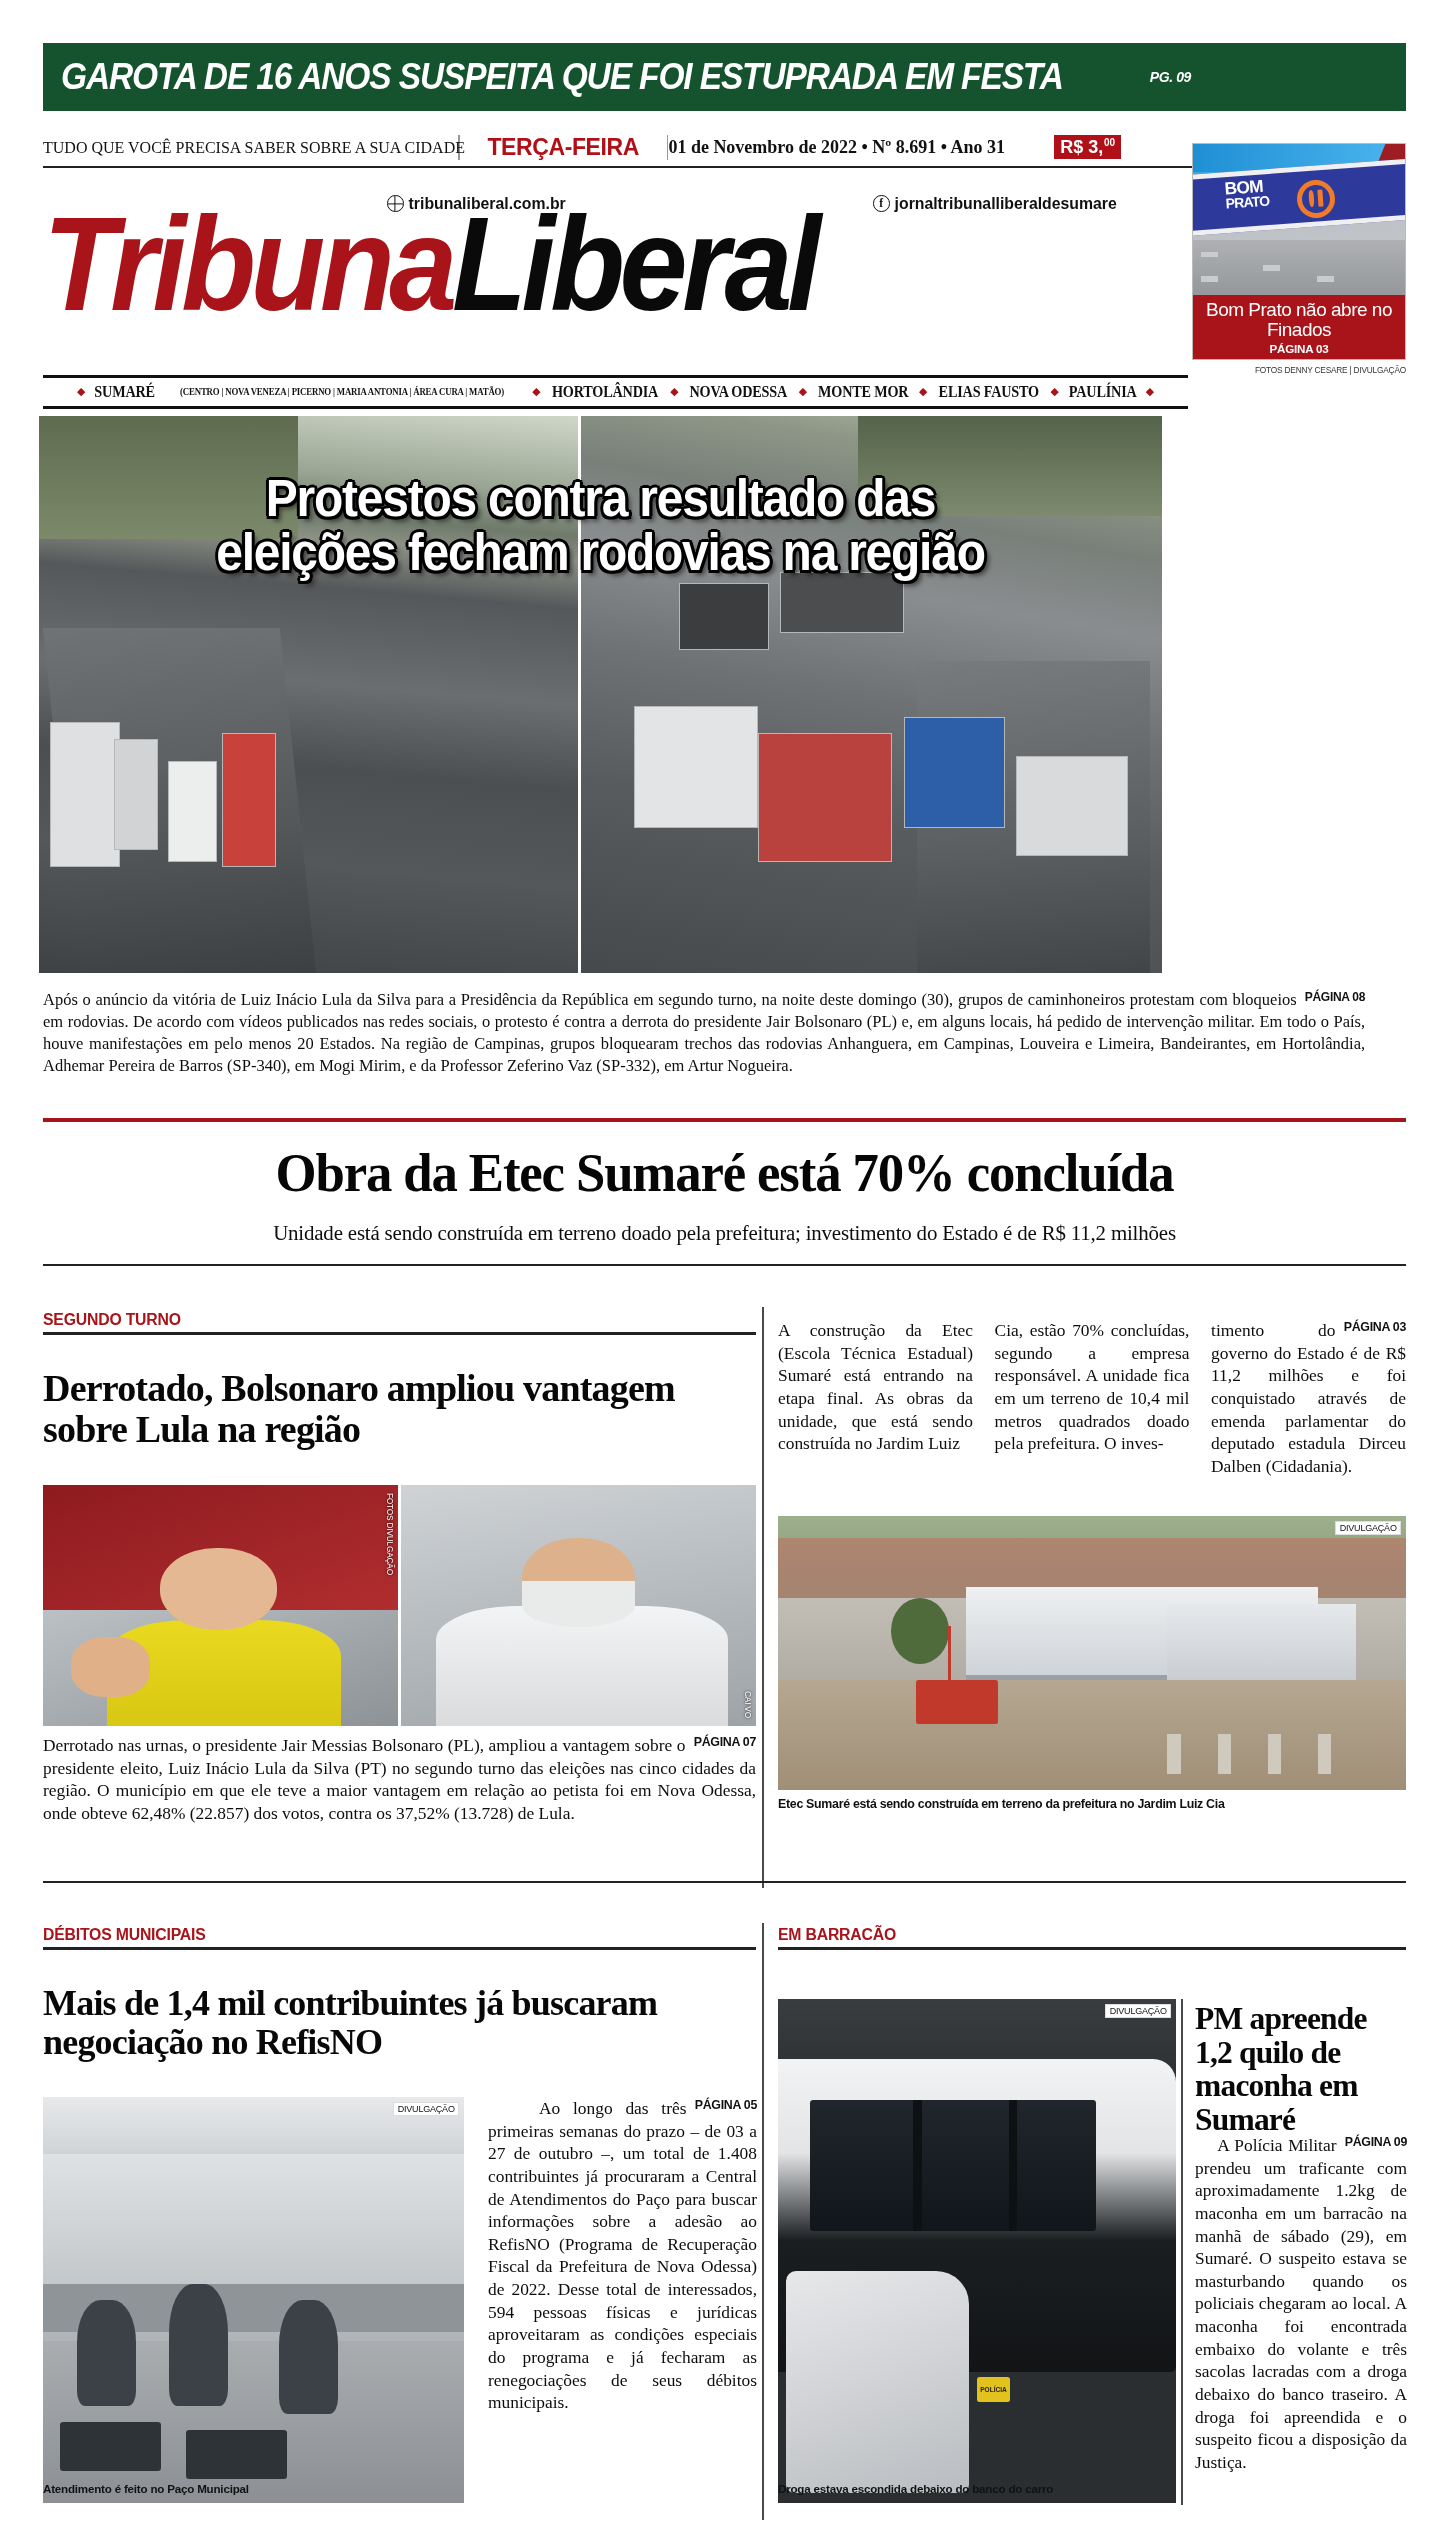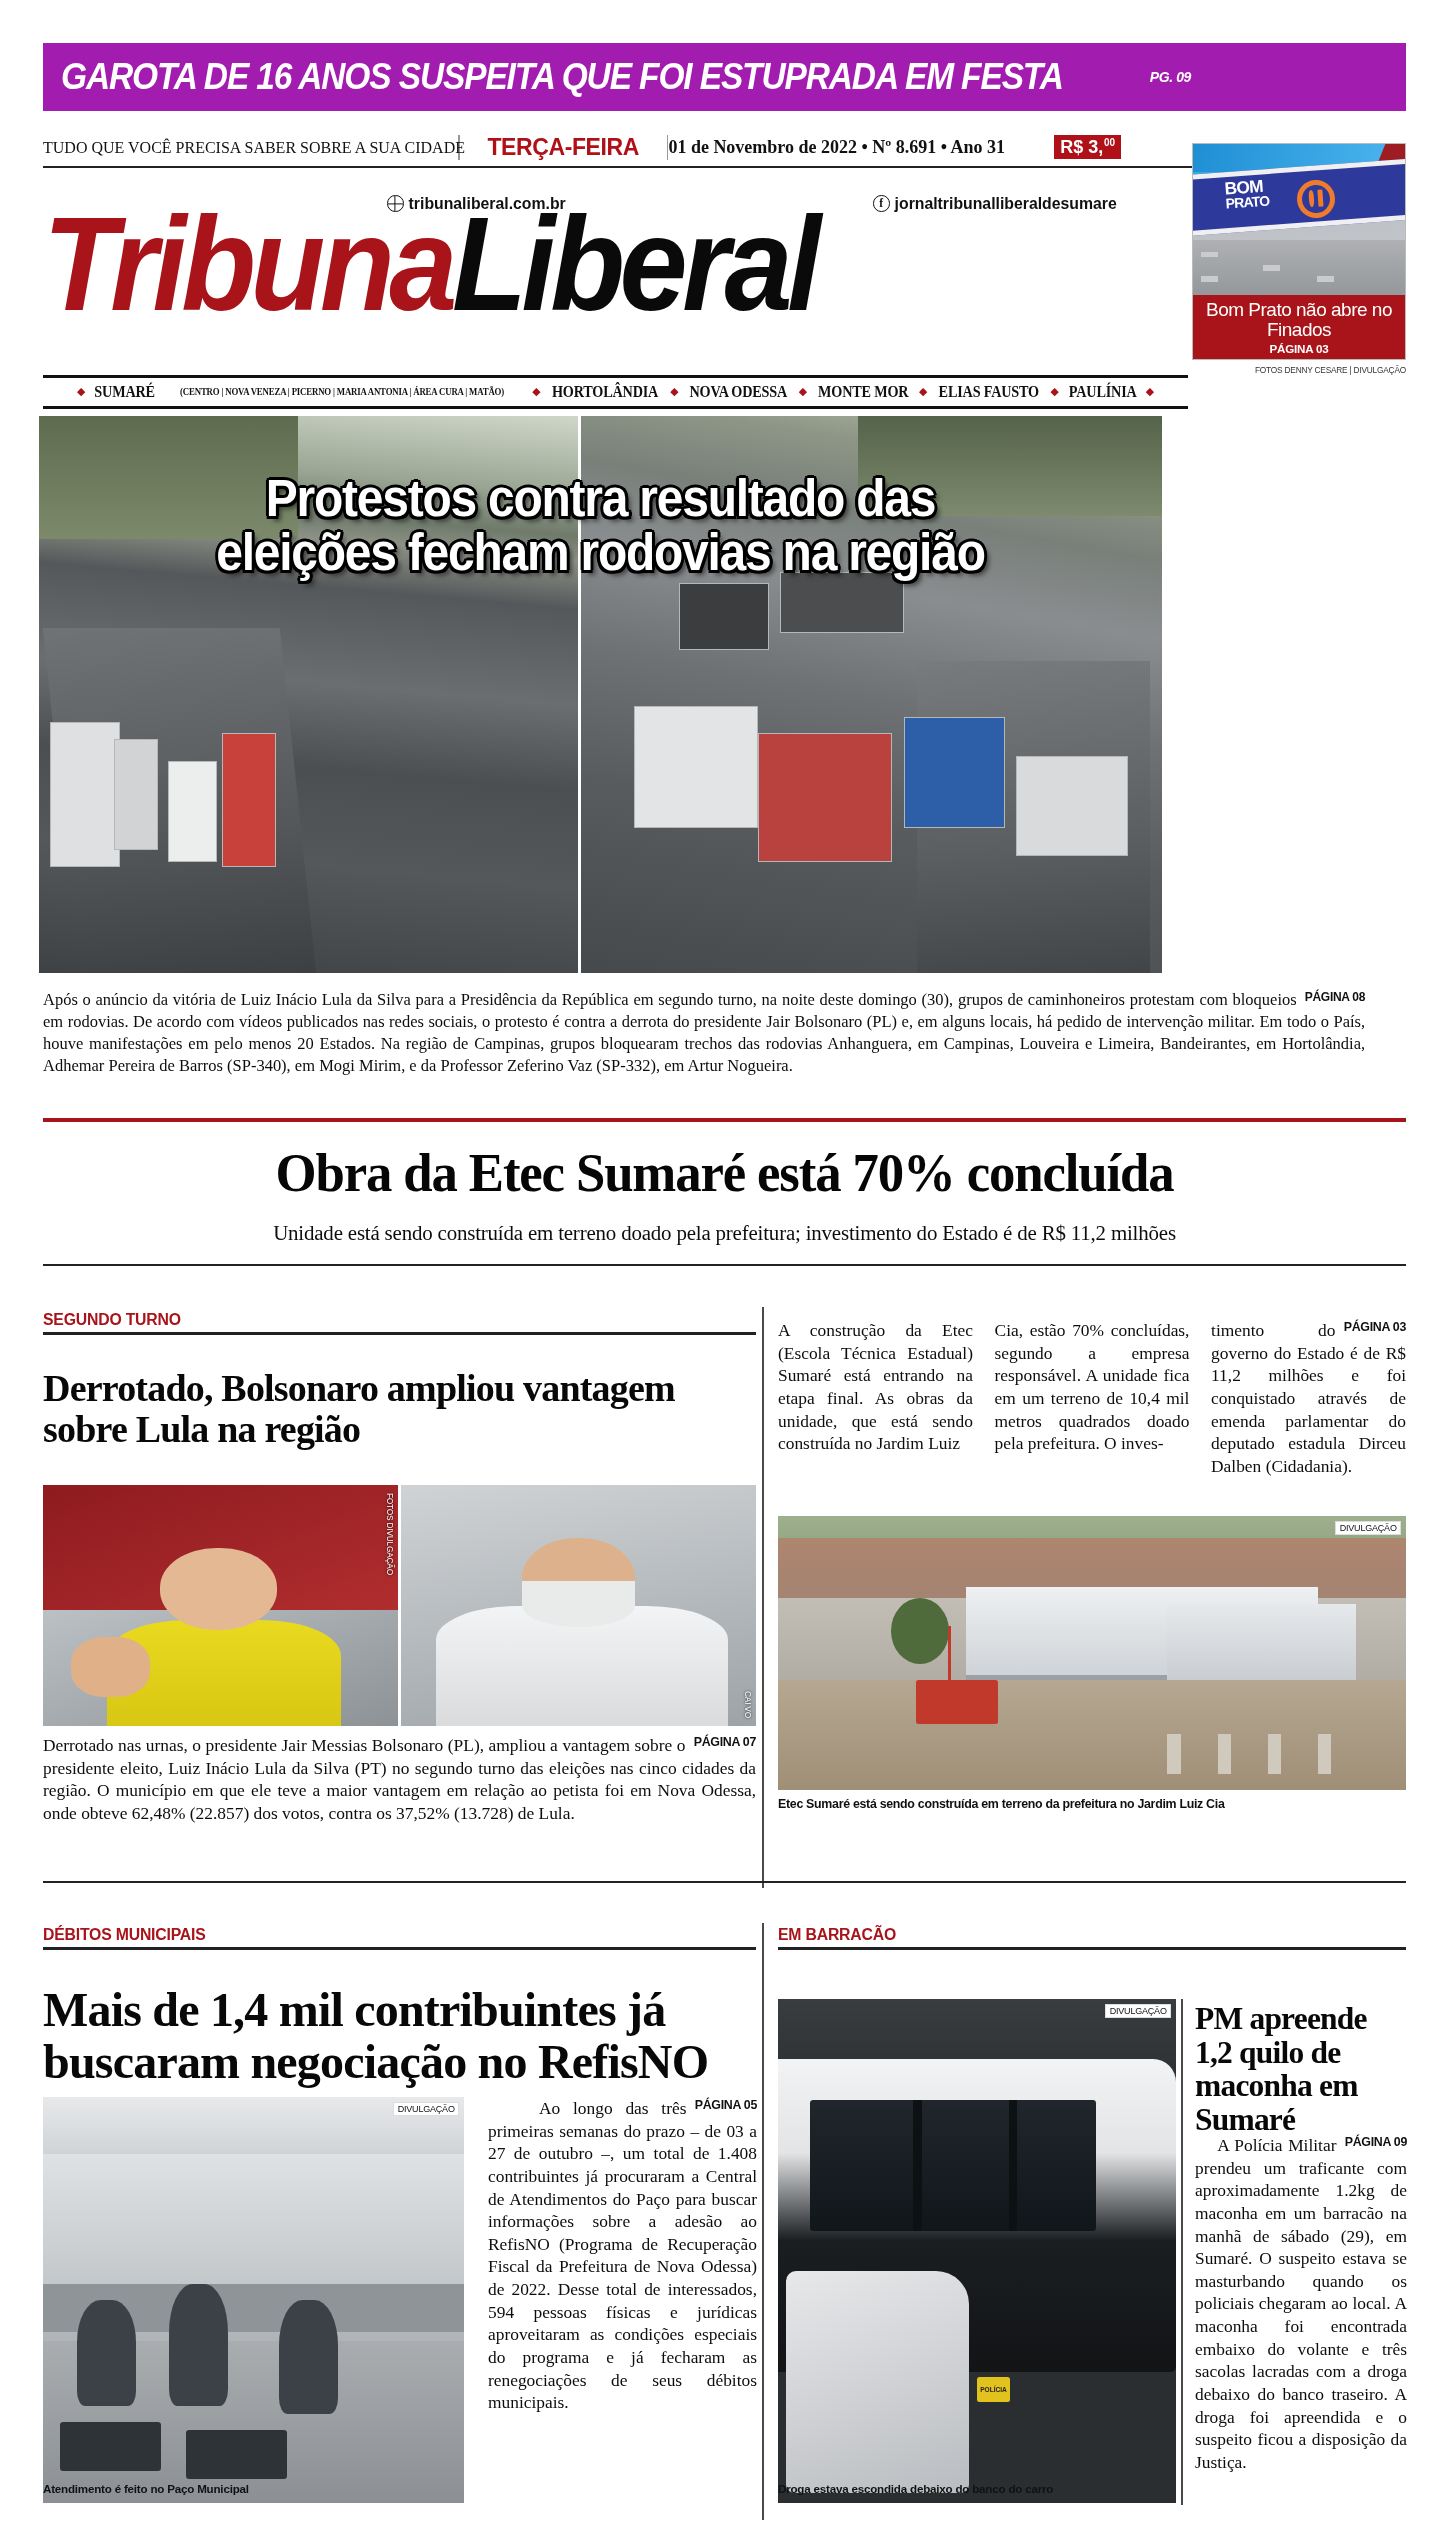--- a/index.html
+++ b/index.html
@@ -8,21 +8,21 @@
     background: #ffffff;
     font-family: "Liberation Serif", serif;
   }
   body { width: 1449px; height: 2538px; overflow: hidden; position: relative; }
 
   .page { width: 1449px; height: 2538px; position: relative; background: #fff; }
 
   
   .topbanner {
     position: absolute; left: 43px; top: 43px; width: 1363px; height: 68px;
-    background: #a21caf;
+    background: #14532d;
     display: flex; align-items: center; padding-left: 18px;
   }
   .topbanner-text {
     font-family: "Liberation Sans", sans-serif;
     font-weight: bold; font-style: italic;
     color: #ffffff; font-size: 36px; letter-spacing: -1.2px;
     transform: scaleX(0.93); transform-origin: left center;
     white-space: nowrap;
   }
   .topbanner-pg {
@@ -442,21 +442,21 @@
     font-size: 12.4px; color: #111; letter-spacing: -0.3px;
   }
   .rule-thin-2 {
     position: absolute; left: 43px; top: 1881px; width: 1363px; height: 1.7px;
     background: #222;
   }
 
   
   .bl-head {
     position: absolute; left: 43px; top: 1973px; width: 713px;
-    font-size: 48px; line-height: 1.08;
+    font-size: 36px; line-height: 1.08;
   }
   .bl-photo {
     position: absolute; left: 43px; top: 2097px; width: 421px; height: 406px;
     overflow: hidden;
     background: linear-gradient(180deg,#cfd2d5 0%,#b9bdc1 40%,#9fa3a7 100%);
   }
   .bl-photo .ceil { position:absolute; left:0; top:0; width:100%; height:16%;
     background: linear-gradient(180deg,#e7e9eb,#cdd0d3); }
   .bl-photo .wall { position:absolute; left:0; top:14%; width:100%; height:34%;
     background: linear-gradient(180deg,#dfe2e5,#c2c6c9); }

